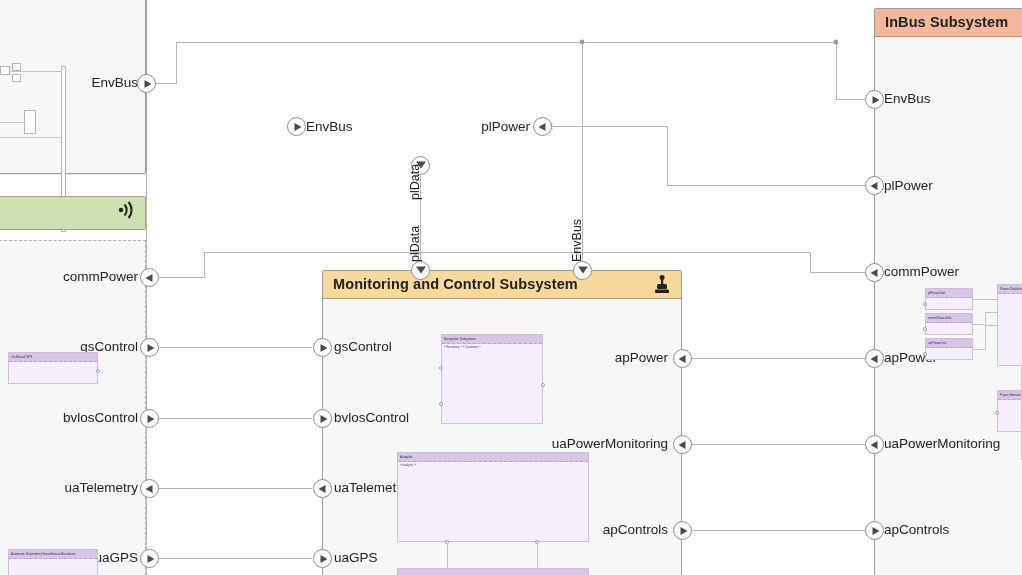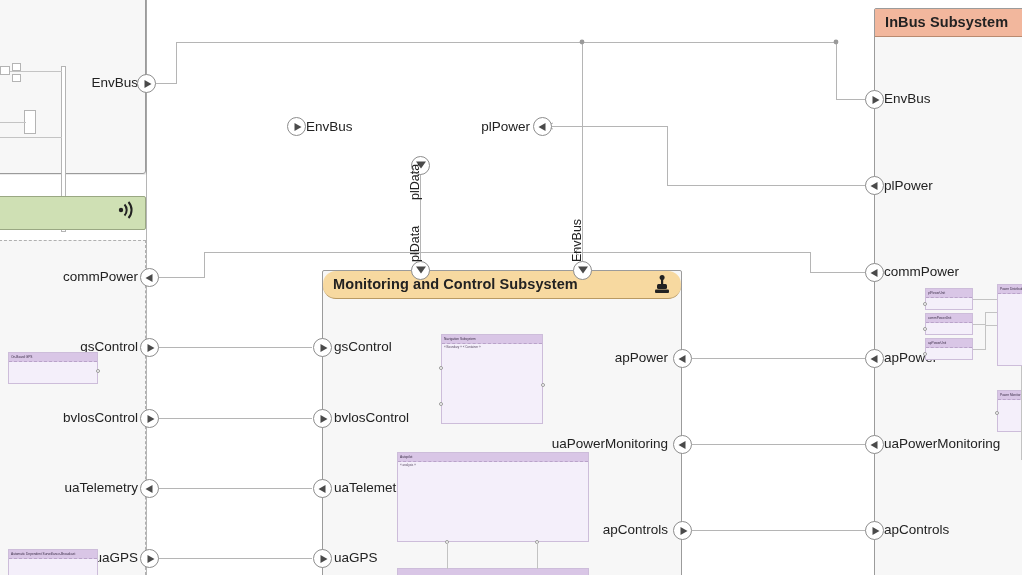--- a/index.html
+++ b/index.html
@@ -8,21 +8,21 @@
   #canvas{position:absolute;inset:0;width:1022px;height:575px;}
   svg.wires{position:absolute;left:0;top:0;width:1022px;height:575px;pointer-events:none;}
 
   
   .blk{position:absolute;box-sizing:border-box;background:#f7f7f7;
        border:1px solid #9b9b9b;border-radius:2px;}
   .blk>.hdr{box-sizing:border-box;height:28px;line-height:27px;
        font-size:14.5px;font-weight:bold;letter-spacing:.1px;
        padding:0 10px;position:relative;color:#222;}
   .hdr-blue{background:#bbd8ea;border-bottom:1px solid #9b9b9b;}
-  .hdr-orange{background:#f7d9a0;border-bottom:1px solid #b99a63;border-radius:13px;}
+  .hdr-orange{background:#f7d9a0;border-bottom:1px solid #b99a63;}
   .hdr-salmon{background:#f2b79d;border-bottom:1px solid #b98a70;}
 
   
   .panel-dash{position:absolute;box-sizing:border-box;background:#f7f7f7;
       border:1px dashed #b0b0b0;}
 
   
   .port{position:absolute;font-size:13.5px;color:#222;white-space:nowrap;
         line-height:14px;}
   .port.lft{text-align:left;}

